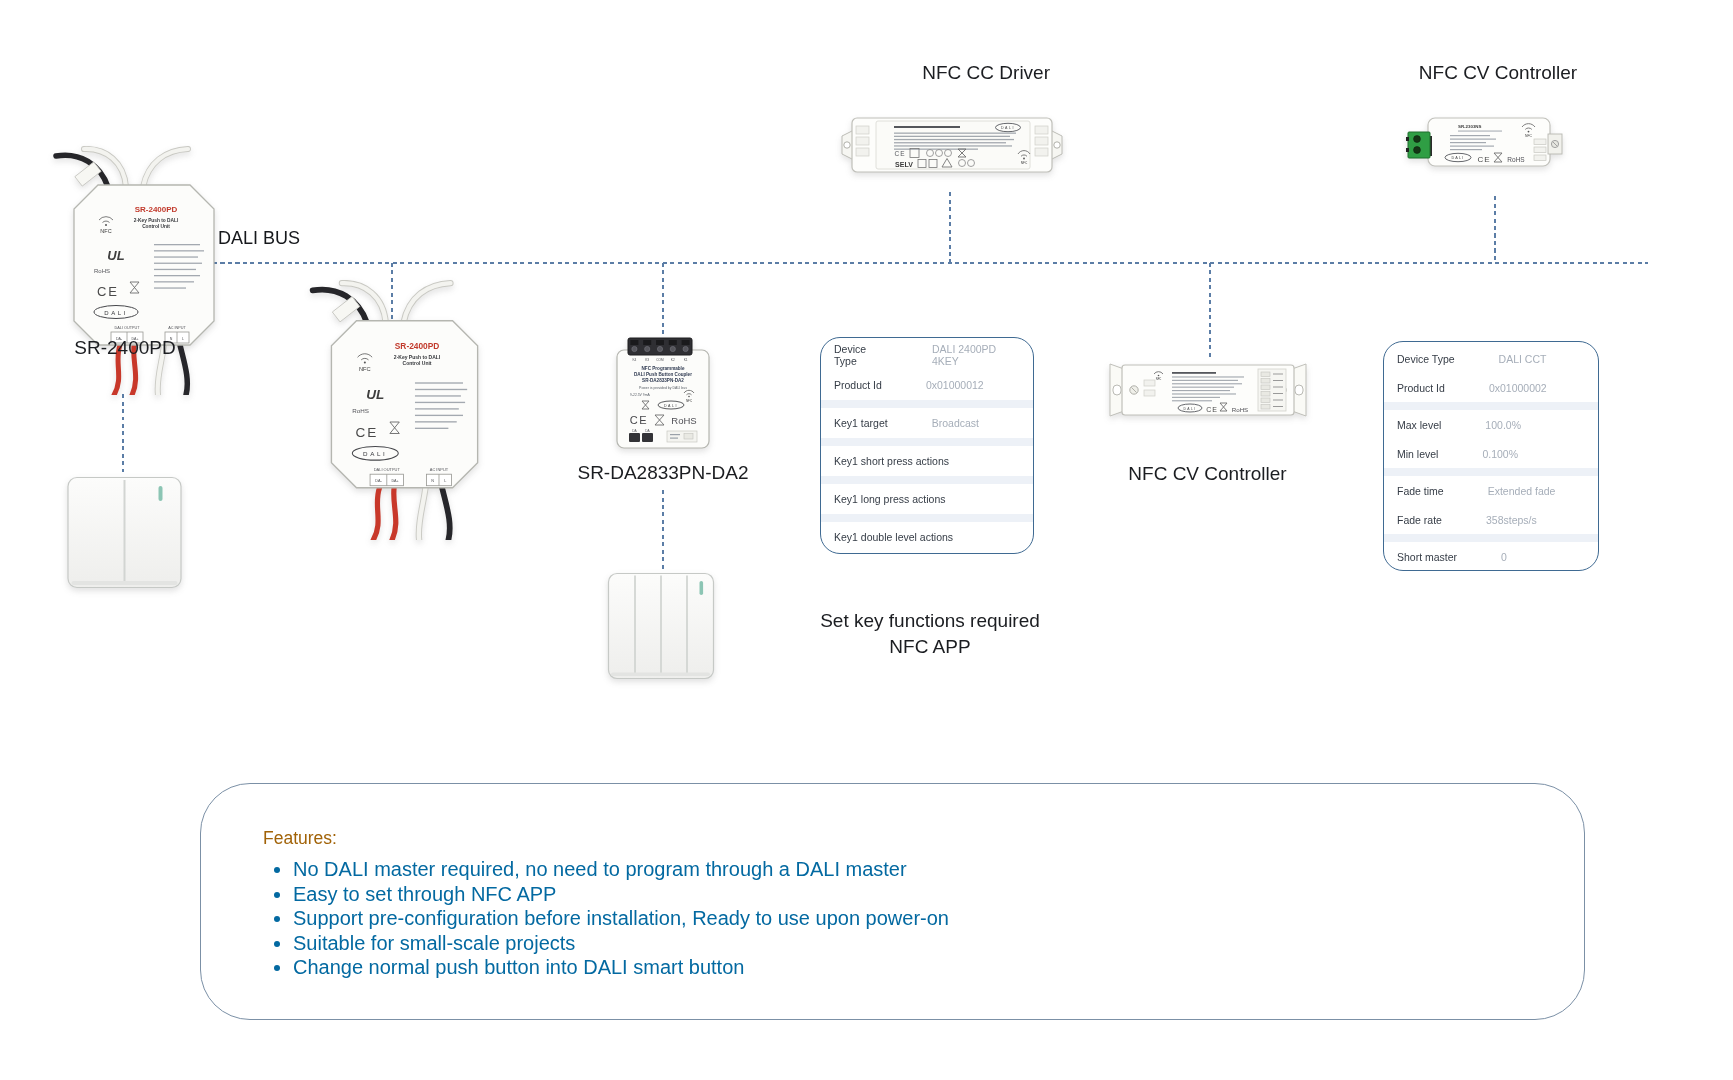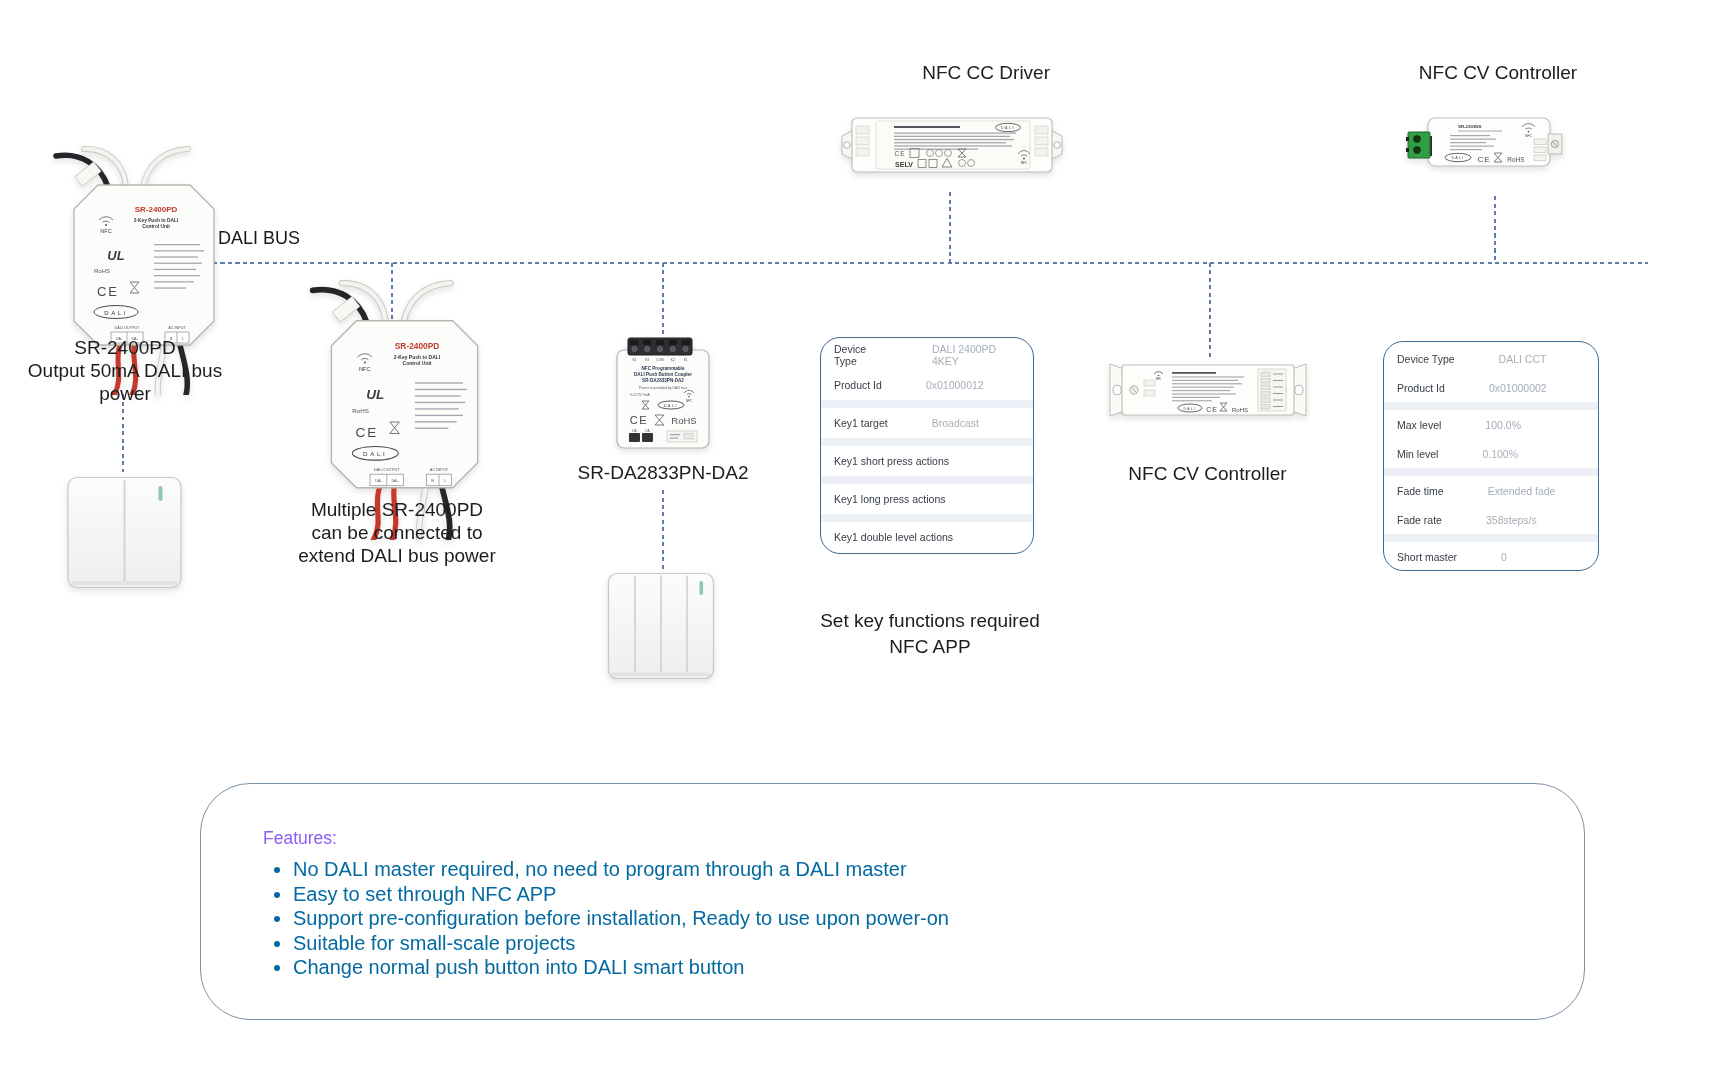--- a/index.html
+++ b/index.html
@@ -23,21 +23,21 @@
         height:30px;flex:0 0 auto;}
   #addr-card .crow{height:29px;}
   .cstripe{height:8px;background:#edf1f7;flex:0 0 auto;}
   .clabel{font-size:10.5px;color:#353c46;}
   .cvalue{font-size:10.5px;color:#a6aeb9;padding-left:44px;}
 
   
   #features-box{position:absolute;left:200px;top:783px;width:1385px;height:237px;
                 border:1.3px solid #7b90a6;border-radius:50px;box-sizing:border-box;
                 padding:44px 40px 0 62px;}
-  #features-title{font-size:17.5px;color:#8b5cf6;}
+  #features-title{font-size:17.5px;color:#a16207;}
   #features-list{margin:9px 0 0 0;padding:0 0 0 30px;}
   #features-list li{font-size:20px;line-height:23.6px;margin:0 0 1px 0;color:#0369a1;}
 
   
   .dev{position:absolute;}
   .shadow{filter:drop-shadow(0 3px 3px rgba(70,70,70,0.16));}
   .wire-blk{fill:none;stroke:#26262a;stroke-width:5.5;stroke-linecap:round;}
   .wire-wo{fill:none;stroke:#c9c9c3;stroke-width:6;stroke-linecap:round;}
   .wire-wi{fill:none;stroke:#f3f3ef;stroke-width:4.2;stroke-linecap:round;}
   .wire-red{fill:none;stroke:#c8382a;stroke-width:5;stroke-linecap:round;}
@@ -107,21 +107,20 @@
     <text x="77" y="193.8" font-size="3.6" fill="#4a4b4f" text-anchor="middle">DA-</text>
     <text x="93" y="193.8" font-size="3.6" fill="#4a4b4f" text-anchor="middle">DA+</text>
     <rect x="123" y="186" width="24" height="11" fill="#ffffff" stroke="#9a9a95" stroke-width="0.8"></rect>
     <line x1="135" y1="186" x2="135" y2="197" stroke="#9a9a95" stroke-width="0.8"></line>
     <text x="129" y="193.8" font-size="3.6" fill="#4a4b4f" text-anchor="middle">N</text>
     <text x="141" y="193.8" font-size="3.6" fill="#4a4b4f" text-anchor="middle">L</text>
   </svg>
 
   <div class="caption" style="left:0px;top:336px;width:250px;">
     <div>SR-2400PD</div>
-    <div>Output 50mA DALI bus power</div>
   </div>
 
   <svg class="dev shadow" style="left:66px;top:476px;width:117px;height:113px" viewBox="0 0 116 113">
     <defs>
         <linearGradient id="sw1grad" x1="0" y1="0" x2="0" y2="1">
       <stop offset="0" stop-color="#fcfcfb"></stop>
           <stop offset="1" stop-color="#eeeeec"></stop>
         </linearGradient>
       </defs>
     <rect x="1.5" y="1.5" width="113" height="110" rx="9" fill="url(#sw1grad)" stroke="#c6c9c6" stroke-width="1.2"></rect>
@@ -173,25 +172,20 @@
     <rect x="69" y="186" width="32" height="11" fill="#ffffff" stroke="#9a9a95" stroke-width="0.8"></rect>
     <line x1="85" y1="186" x2="85" y2="197" stroke="#9a9a95" stroke-width="0.8"></line>
     <text x="77" y="193.8" font-size="3.6" fill="#4a4b4f" text-anchor="middle">DA-</text>
     <text x="93" y="193.8" font-size="3.6" fill="#4a4b4f" text-anchor="middle">DA+</text>
     <rect x="123" y="186" width="24" height="11" fill="#ffffff" stroke="#9a9a95" stroke-width="0.8"></rect>
     <line x1="135" y1="186" x2="135" y2="197" stroke="#9a9a95" stroke-width="0.8"></line>
     <text x="129" y="193.8" font-size="3.6" fill="#4a4b4f" text-anchor="middle">N</text>
     <text x="141" y="193.8" font-size="3.6" fill="#4a4b4f" text-anchor="middle">L</text>
   </svg>
 
-  <div class="caption" style="left:272px;top:498px;width:250px;">
-    <div>Multiple SR-2400PD</div>
-    <div>can be connected to</div>
-    <div>extend DALI bus power</div>
-  </div>
 
   <svg class="dev shadow" style="left:615px;top:336px;width:96px;height:114px" viewBox="0 0 96 114">
     <rect x="2" y="14" width="92" height="98" rx="7" fill="#fcfcfa" stroke="#b5b6b0" stroke-width="1.2"></rect>
     <rect x="13" y="2" width="64" height="17" rx="2" fill="#2f2f33" stroke="#1e1e20"></rect>
     <g fill="#1a1a1c">
       <rect x="15.4" y="4" width="8" height="5"></rect>
         <rect x="28.2" y="4" width="8" height="5"></rect>
       <rect x="41" y="4" width="8" height="5"></rect>
         <rect x="53.8" y="4" width="8" height="5"></rect>
       <rect x="66.6" y="4" width="8" height="5"></rect>

